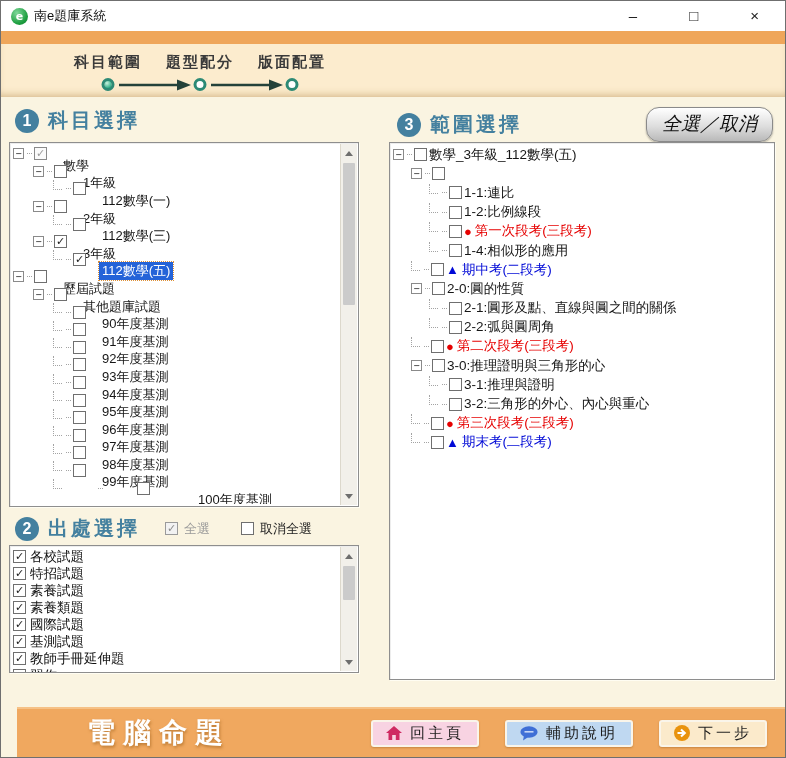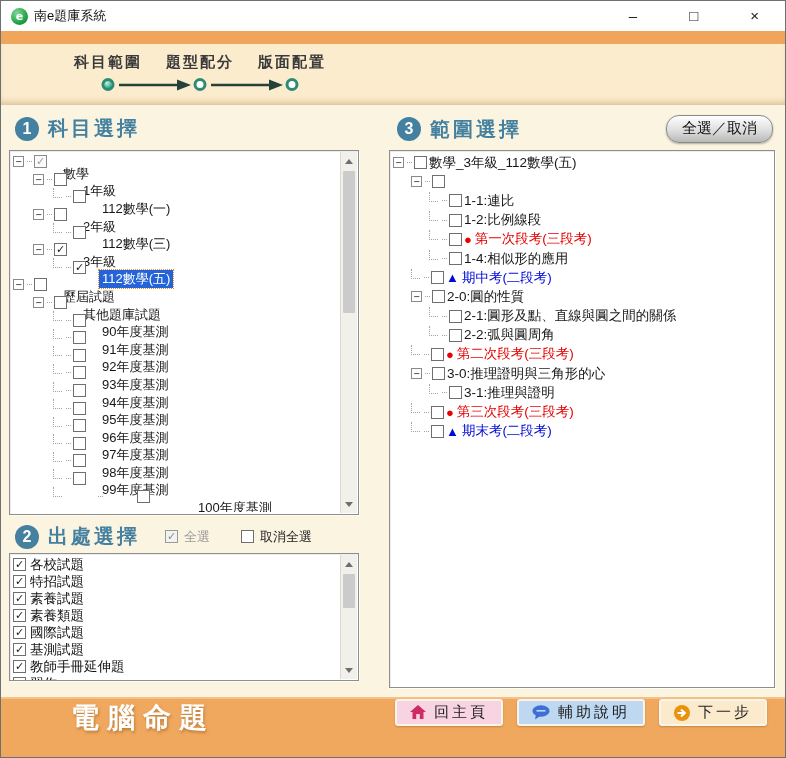--- a/index.html
+++ b/index.html
@@ -11,21 +11,21 @@
   .app-icon { width:17px; height:17px; border-radius:50%;
     background:radial-gradient(circle at 35% 30%, #7fd89a, #1d9e3f 65%, #0f7a2c);
     color:#fff; font:bold 11px/17px "DejaVu Sans",sans-serif; text-align:center; margin-right:6px; }
   .win-title { font-size:13px; color:#111; }
   .win-controls { margin-left:auto; display:flex; gap:52px; padding-right:16px; }
   .win-btn { font-size:15px; color:#222; cursor:default; line-height:30px; }
 
   .strip { height:13px; background:#efa65a; }
 
   
-  .wizard { height:61px; background:#fcecce; position:relative;
+  .wizard { height:53px; background:#fcecce; position:relative;
     box-shadow: inset 0 -6px 8px -5px rgba(170,125,60,.55); }
   .step-label { position:absolute; top:9px; transform:translateX(-50%);
     font-weight:bold; font-size:15px; color:#3a3a3a; letter-spacing:2px; white-space:nowrap; }
   .step-circle { position:absolute; top:34px; width:13px; height:13px; border:3px solid #2d8a75;
     border-radius:50%; background:#fff; transform:translateX(-50%); z-index:2; }
   .step-circle.active { background:radial-gradient(circle at 35% 30%, #c8f2de, #2fae88 75%); }
   .wizard svg { position:absolute; left:0; top:0; z-index:1; }
 
   
   .main { position:relative; height:590px; background:#faf4e1; }
@@ -83,29 +83,29 @@
   .mini-label.dis { color:#9a9a9a; }
   .mini-label { color:#222;text-align:center; }
   .mini-group + .mini-group { margin-left:22px; }
 
   #source-list { position:absolute; top:2px; left:3px; right:20px; bottom:0; overflow:hidden; }
   .srow { height:17px; display:flex; align-items:center; font-size:13.5px; color:#111; }
   .srow .cb { margin-right:4px; }
 
   
   .pill-btn { margin-left:auto; border:1px solid #8a8a8a; border-radius:13px; padding:3px 15px 4px;
-    font-size:15px; color:#111; background:linear-gradient(#ffffff,#dedede 55%,#b9b9b9);
-    box-shadow:0 1px 2px rgba(0,0,0,.3); cursor:default; white-space:nowrap; }
-
-  
-  .footer { position:absolute; left:0; right:0; bottom:0; height:60px; background:#f0a85f;
-    border-top:2px solid #f6c186; display:flex; align-items:flex-start; }
+    font-size:19px; color:#111; background:linear-gradient(#ffffff,#dedede 55%,#b9b9b9);
+    box-shadow:0 1px 2px rgba(0,0,0,.3); cursor:default; white-space:nowrap;font-style:italic; }
+
+  
+  .footer { position:absolute; left:16px; right:0; bottom:0; height:50px; background:#f0a85f;
+    border-top:2px solid #f6c186; display:flex; align-items:center; }
   .footer-title { margin-left:70px; font-size:28px; font-weight:bold; color:#fff; letter-spacing:8px;
     text-shadow:1px 2px 3px rgba(150,90,20,.55); }
-  .fbtns { margin-left:auto; display:flex; gap:14px; margin-right:18px; }
+  .fbtns { margin-left:auto; display:flex; gap:26px; margin-right:18px; }
   .fbtn { height:27px; display:flex; align-items:center; gap:8px; padding:0 13px;
     border:2px solid #faf5ea; border-radius:3px; font-size:15px; color:#1d1d1d; letter-spacing:3px;
     box-shadow:0 1px 2px rgba(120,70,10,.35); cursor:default; }
   .fbtn.home { background:#f8d3e2; }
   .fbtn.help { background:#bfd8f1; }
   .fbtn.next { background:#fbeacb; }
   .fbtn svg { flex:0 0 auto; }
 </style>
 </head>
 <body>
@@ -416,20 +416,26 @@
             <span class="expand">−</span>
             <span class="hdots"></span>
             <span class="cb"></span>
             <span class="lbl">3-0:推理證明與三角形的心</span>
           </div>
           <div class="trow" style="padding-left: 36px;">
             <span class="lconn"></span>
             <span class="hdots"></span>
             <span class="cb"></span>
             <span class="lbl">3-1:推理與證明</span>
+          </div>
+          <div class="trow" style="padding-left: 36px;">
+            <span class="lconn"></span>
+            <span class="hdots"></span>
+            <span class="cb"></span>
+            <span class="lbl">3-2:三角形的外心、內心與重心</span>
           </div>
           <div class="trow" style="padding-left: 18px;">
             <span class="lconn"></span>
             <span class="hdots"></span>
             <span class="cb"></span>
             <span class="marker red">●</span>
             <span class="lbl red">第三次段考(三段考)</span>
           </div>
           <div class="trow" style="padding-left: 18px;">
             <span class="lconn"></span>

